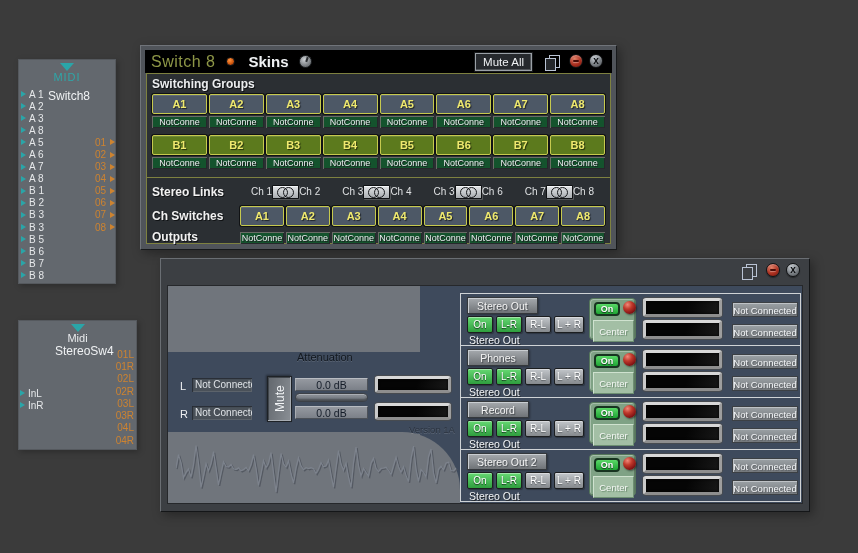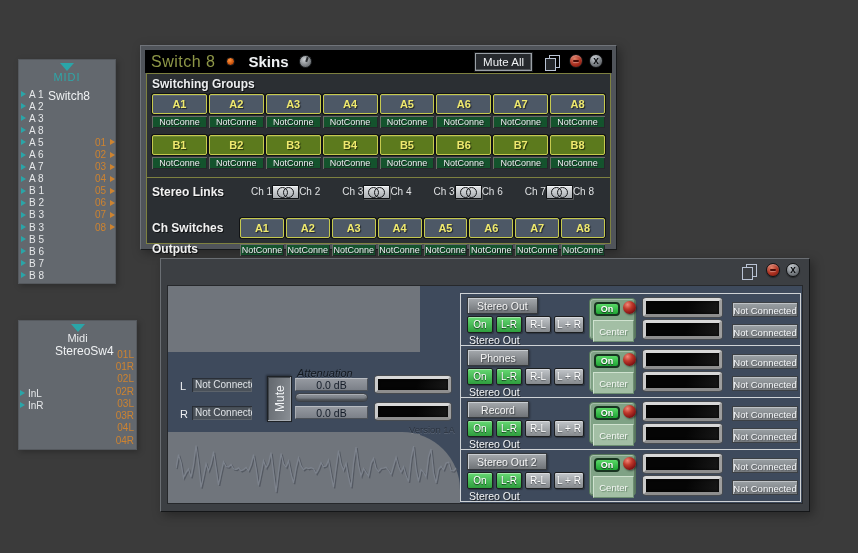--- a/index.html
+++ b/index.html
@@ -83,21 +83,21 @@
   .chbtn{height:20px;background:#4d5866;border:1px solid #c6c94e;border-radius:2px;color:#efe96e;
          font-weight:bold;font-size:11px;font-family:inherit;padding:0;line-height:18px;
          box-shadow:0 0 0 1px #101214, 1px 1px 0 rgba(200,205,210,0.25), inset 0 1px 0 rgba(255,255,255,0.12);
          text-shadow:1px 1px 1px rgba(0,0,0,0.6);cursor:default;}
   .chbtn.b{background:#5c7a1d;}
   .conn{height:12px;line-height:12px;margin-top:2px;background:#14532d;color:#eceef0;font-size:9px;
         text-align:center;box-shadow:inset 1px 1px 0 #696c66, inset -1px -1px 0 #26282b;text-shadow:1px 1px 0 #1c1e20;}
   .lower{padding:3px 5px 0;}
   .lrow{display:flex;align-items:center;}
   .lrow.links{height:19px;margin-top:1px;}
-  .lrow.chsw{margin-top:17px;}
+  .lrow.chsw{margin-top:5px;}
   .lrow.outs{margin-top:4px;}
   .pairs{flex:1;display:flex;}
   .pair{flex:1;display:flex;align-items:center;justify-content:center;gap:0;}
   .chlbl{font-size:10px;color:#dfe1e3;}
   .linkbtn{position:relative;width:27px;height:14px;background:linear-gradient(#e2e4e6,#a9adb1);
         border:1px solid #0f1113;border-radius:1px;padding:0;cursor:default;
         box-shadow:1px 1px 0 rgba(255,255,255,0.2), inset 0 1px 0 #f2f4f6;}
   .linkbtn::before,.linkbtn::after{content:'';position:absolute;top:1.5px;width:9px;height:9px;
         border:1.5px solid #17191c;border-radius:50%;}
   .linkbtn::before{left:4px;} .linkbtn::after{left:10px;}
@@ -118,21 +118,21 @@
         white-space:nowrap;}
   .wave{position:absolute;left:8px;top:6px;}
   .plab{position:absolute;font-size:11px;color:#eef0f2;}
   .lfield{position:absolute;width:60px;height:14px;background:#4a5159;color:#dfe3e7;font-size:10px;
         line-height:14px;padding-left:3px;overflow:hidden;white-space:nowrap;
         box-shadow:inset 1px 1px 1px #272c33, inset -1px -1px 0 #5c636b;}
   .mutebtn{position:absolute;left:99px;top:90px;width:25px;height:46px;color:#f2f4f6;font-size:12px;
         font-family:inherit;background:linear-gradient(100deg,#8a8f95,#62676d);border:1px solid #1e2226;
         box-shadow:inset 1px 1px 0 #a8adb3, inset -1px -1px 0 #41464c, 1px 1px 2px rgba(0,0,0,0.4);
         writing-mode:vertical-rl;transform:rotate(180deg);text-align:center;padding:0;cursor:default;}
-  .attlab{position:absolute;left:129px;top:81px;font-size:11px;color:#12181f;text-shadow:0 1px 0 rgba(255,255,255,0.14);font-style:italic;}
+  .attlab{position:absolute;left:129px;top:65px;font-size:11px;color:#12181f;text-shadow:0 1px 0 rgba(255,255,255,0.14);}
   .attfield{position:absolute;left:127px;width:73px;height:13px;text-align:center;font-size:10.5px;
         color:#141c28;line-height:13px;background:linear-gradient(#9599a0,#7b8088);
         border:1px solid #4c5158;border-top-color:#b8bcc2;border-left-color:#a8acb2;}
   .attslider{position:absolute;left:127px;top:107px;width:73px;height:9px;border-radius:5px;
         background:linear-gradient(#8d9299,#6f747b);border:1px solid #3c4046;
         box-shadow:inset 0 1px 0 #aaaeb4, inset 0 -2px 2px rgba(30,34,40,0.5);}
   .lcd{position:absolute;border-radius:3px;background:linear-gradient(110deg,#050505 55%,#181818);
         border:3px solid #b4b4b4;border-top-color:#d8d8d8;border-left-color:#cacaca;
         border-bottom-color:#8e8e8e;border-right-color:#9e9e9e;
         box-shadow:0 0 0 1px #474b50, inset 0 0 3px #000;}

